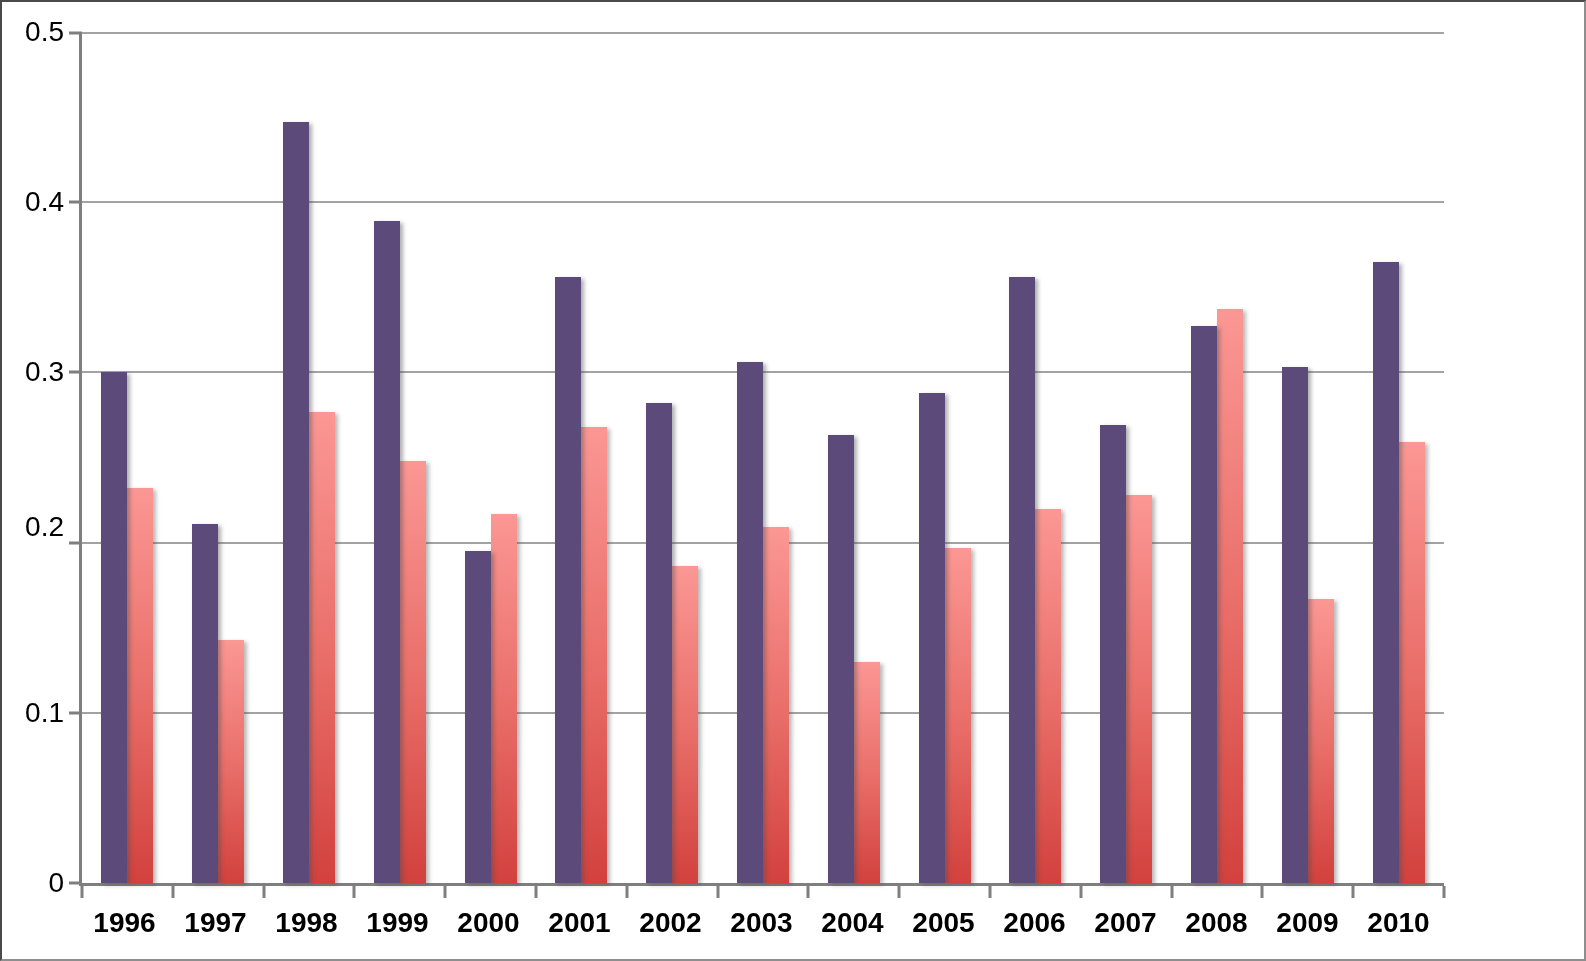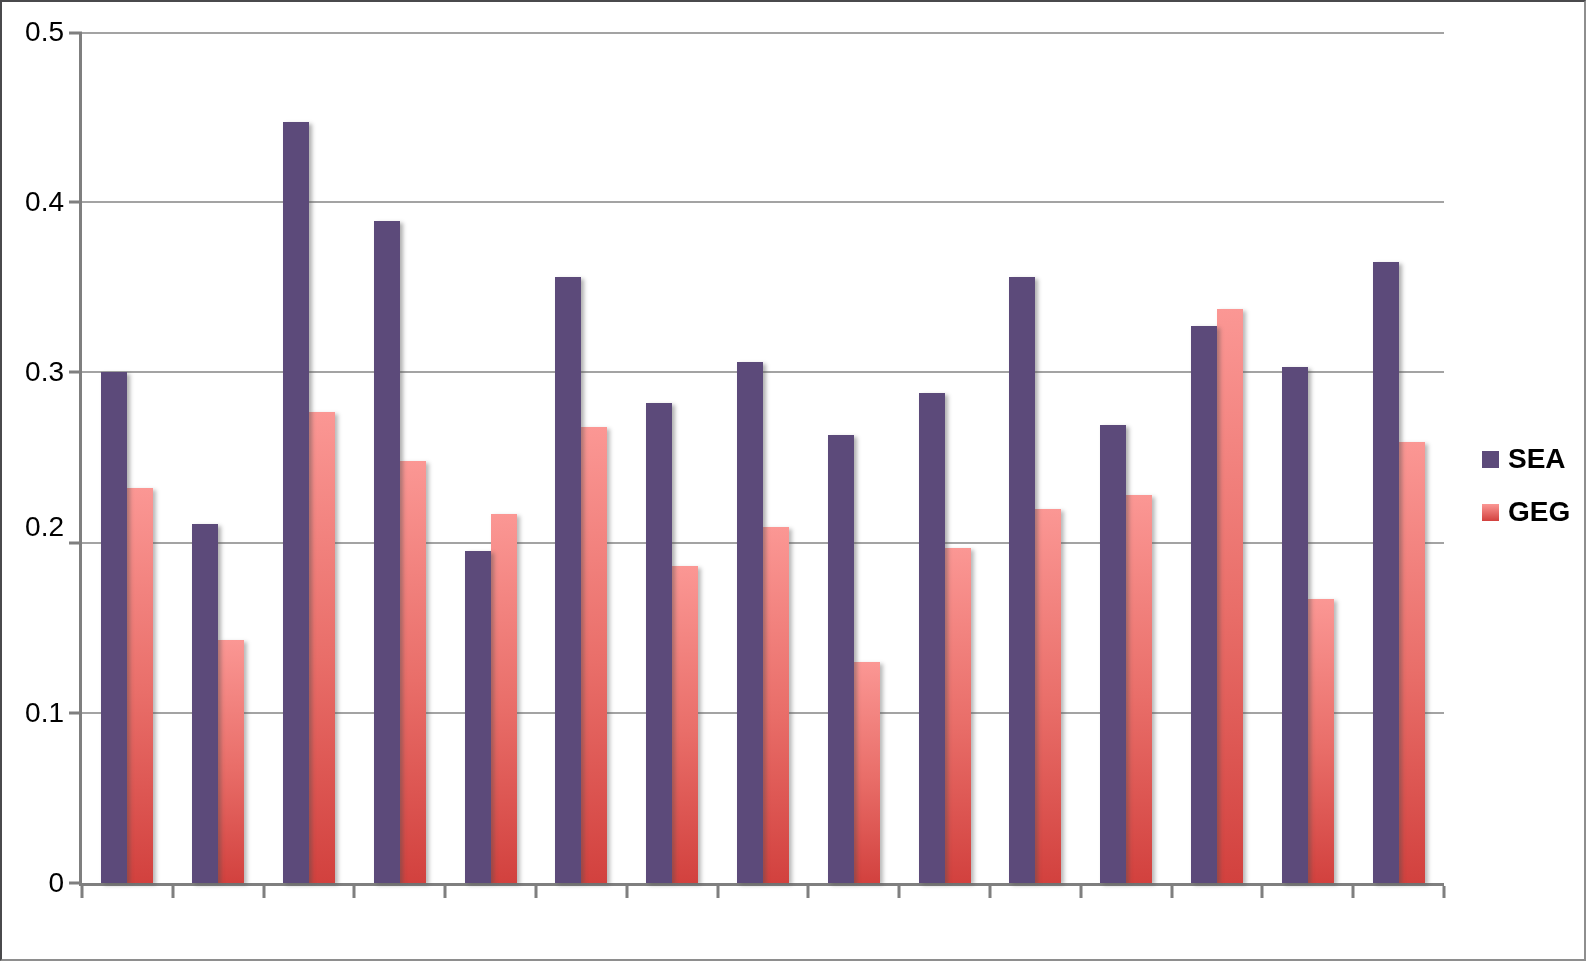--- a/index.html
+++ b/index.html
@@ -248,25 +248,32 @@
       <div class="xtick" style="left: 53.3333%;"></div>
       <div class="xtick" style="left: 60%;"></div>
       <div class="xtick" style="left: 66.6667%;"></div>
       <div class="xtick" style="left: 73.3333%;"></div>
       <div class="xtick" style="left: 80%;"></div>
       <div class="xtick" style="left: 86.6667%;"></div>
       <div class="xtick" style="left: 93.3333%;"></div>
       <div class="xtick" style="left: 100%;"></div>
     </div>
 
-
-  <div class="legend">
-    <div class="item">
-      <div class="swatch" style="background: rgb(92, 74, 122);"></div>
-      <div class="label">SEA</div>
+  <div class="xlabels">
+      <div class="xl">1996</div>
+      <div class="xl">1997</div>
+      <div class="xl">1998</div>
+      <div class="xl">1999</div>
+      <div class="xl">2000</div>
+      <div class="xl">2001</div>
+      <div class="xl">2002</div>
+      <div class="xl">2003</div>
+      <div class="xl">2004</div>
+      <div class="xl">2005</div>
+      <div class="xl">2006</div>
+      <div class="xl">2007</div>
+      <div class="xl">2008</div>
+      <div class="xl">2009</div>
+      <div class="xl">2010</div>
     </div>
-    <div class="item">
-      <div class="swatch" style="background: linear-gradient(rgb(251, 151, 148) 0%, rgb(210, 65, 62) 100%);"></div>
-      <div class="label">GEG</div>
-    </div>
-  </div>
+
 
 </div>
 
 </body></html>

